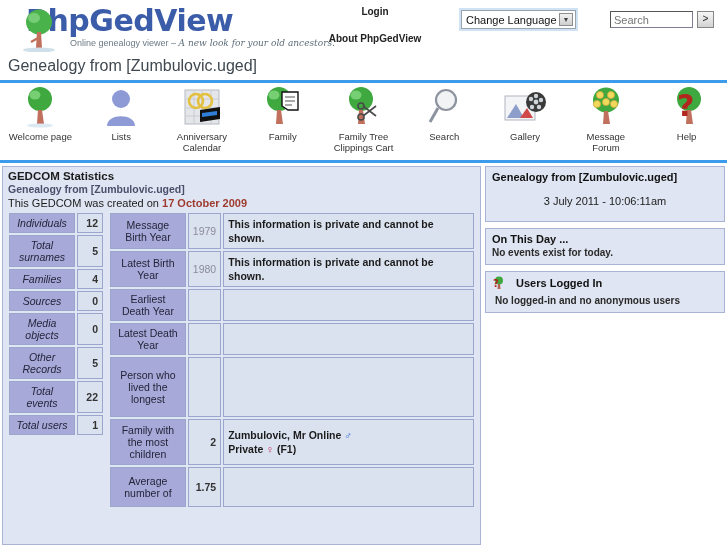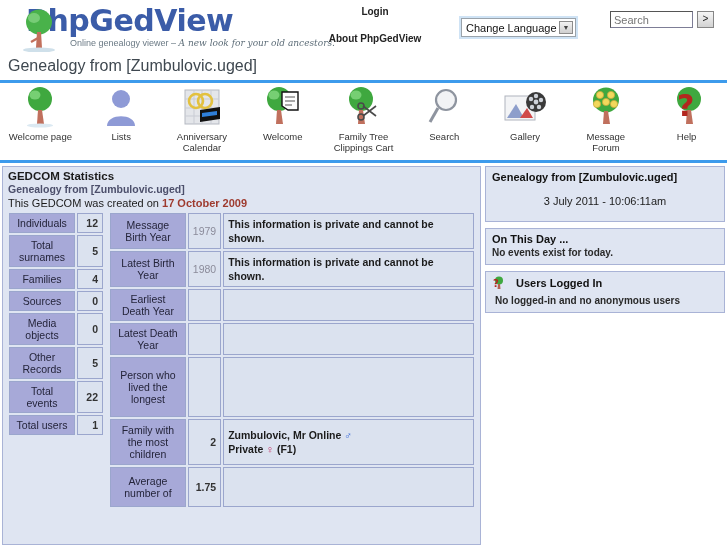--- a/index.html
+++ b/index.html
@@ -64,21 +64,21 @@
     font-size: 10px;
     font-weight: bold;
     color: #222222;
     text-decoration: none;
     font-family: "Liberation Sans", sans-serif;
   }
   #link-login { margin-bottom: 16px; }
 
   #lang-select {
     position: absolute;
-    left: 461px; top: 18px;
+    left: 461px; top: 10px;
     width: 115px; height: 19px;
     border: 1px solid #9aa3ab;
     background: #ffffff;
     font-size: 11px;
     color: #111;
     display: flex;
     align-items: center;
     padding-left: 4px;
     outline: 2px solid #cfe3f5;
   }
@@ -235,21 +235,21 @@
   td.note {
     background: #dbe2ef;
     color: #1b1b1b;
     text-align: left;
     font-weight: bold;
     font-size: 10.5px;
     line-height: 14px;
   }
 
   #tbl-left { position: absolute; left: 4px; top: 0; width: 98px; }
-  #tbl-left td.lbl { width: 72px; }
+  #tbl-left td.lbl { width: 72px; font-style: italic; }
   #tbl-left td.val { width: 30px; }
 
   #tbl-right { position: absolute; left: 105px; top: 0; width: 368px; }
   #tbl-right td.lbl { width: 76px; }
   #tbl-right td.val { width: 32px; }
   #tbl-right td.note { width: 252px; }
 
   .male   { color: #2b5fd9; font-weight: bold; }
   .female { color: #c22a5c; font-weight: bold; }
   .fam-id { font-weight: bold; color: #1b1b1b; }
@@ -395,21 +395,21 @@
         <ellipse cx="12" cy="9" rx="5.5" ry="4.5" fill="#76cf73"></ellipse>
         <path d="M15 24 L14 38 L21 38 L19 24 Z" fill="#c0705d"></path>
         <path d="M20 6 L36 6 L36 24 L26 24 L20 20 Z" fill="#fdfdfd" stroke="#111" stroke-width="1.4"></path>
         <g stroke="#555" stroke-width="1">
             <line x1="23" y1="11" x2="33" y2="11"></line>
             <line x1="23" y1="15" x2="33" y2="15"></line>
             <line x1="23" y1="19" x2="30" y2="19"></line>
           </g>
       </svg>
     </div>
-    <span class="nav-label">Welcome</span>
+    <span class="nav-label">Family</span>
   </div>
 
   <div class="nav-item">
     <div class="nav-icon">
       <svg width="42" height="42" viewBox="0 0 42 42">
         <ellipse cx="18" cy="13" rx="12" ry="12" fill="#3fa83f"></ellipse>
         <ellipse cx="13" cy="9" rx="5.5" ry="4.5" fill="#76cf73"></ellipse>
         <path d="M16 24 L15 38 L22 38 L20 24 Z" fill="#c0705d"></path>
         <g stroke="#4a4a4a" stroke-width="1.6" fill="none">
           <line x1="20" y1="20" x2="33" y2="30"></line>

